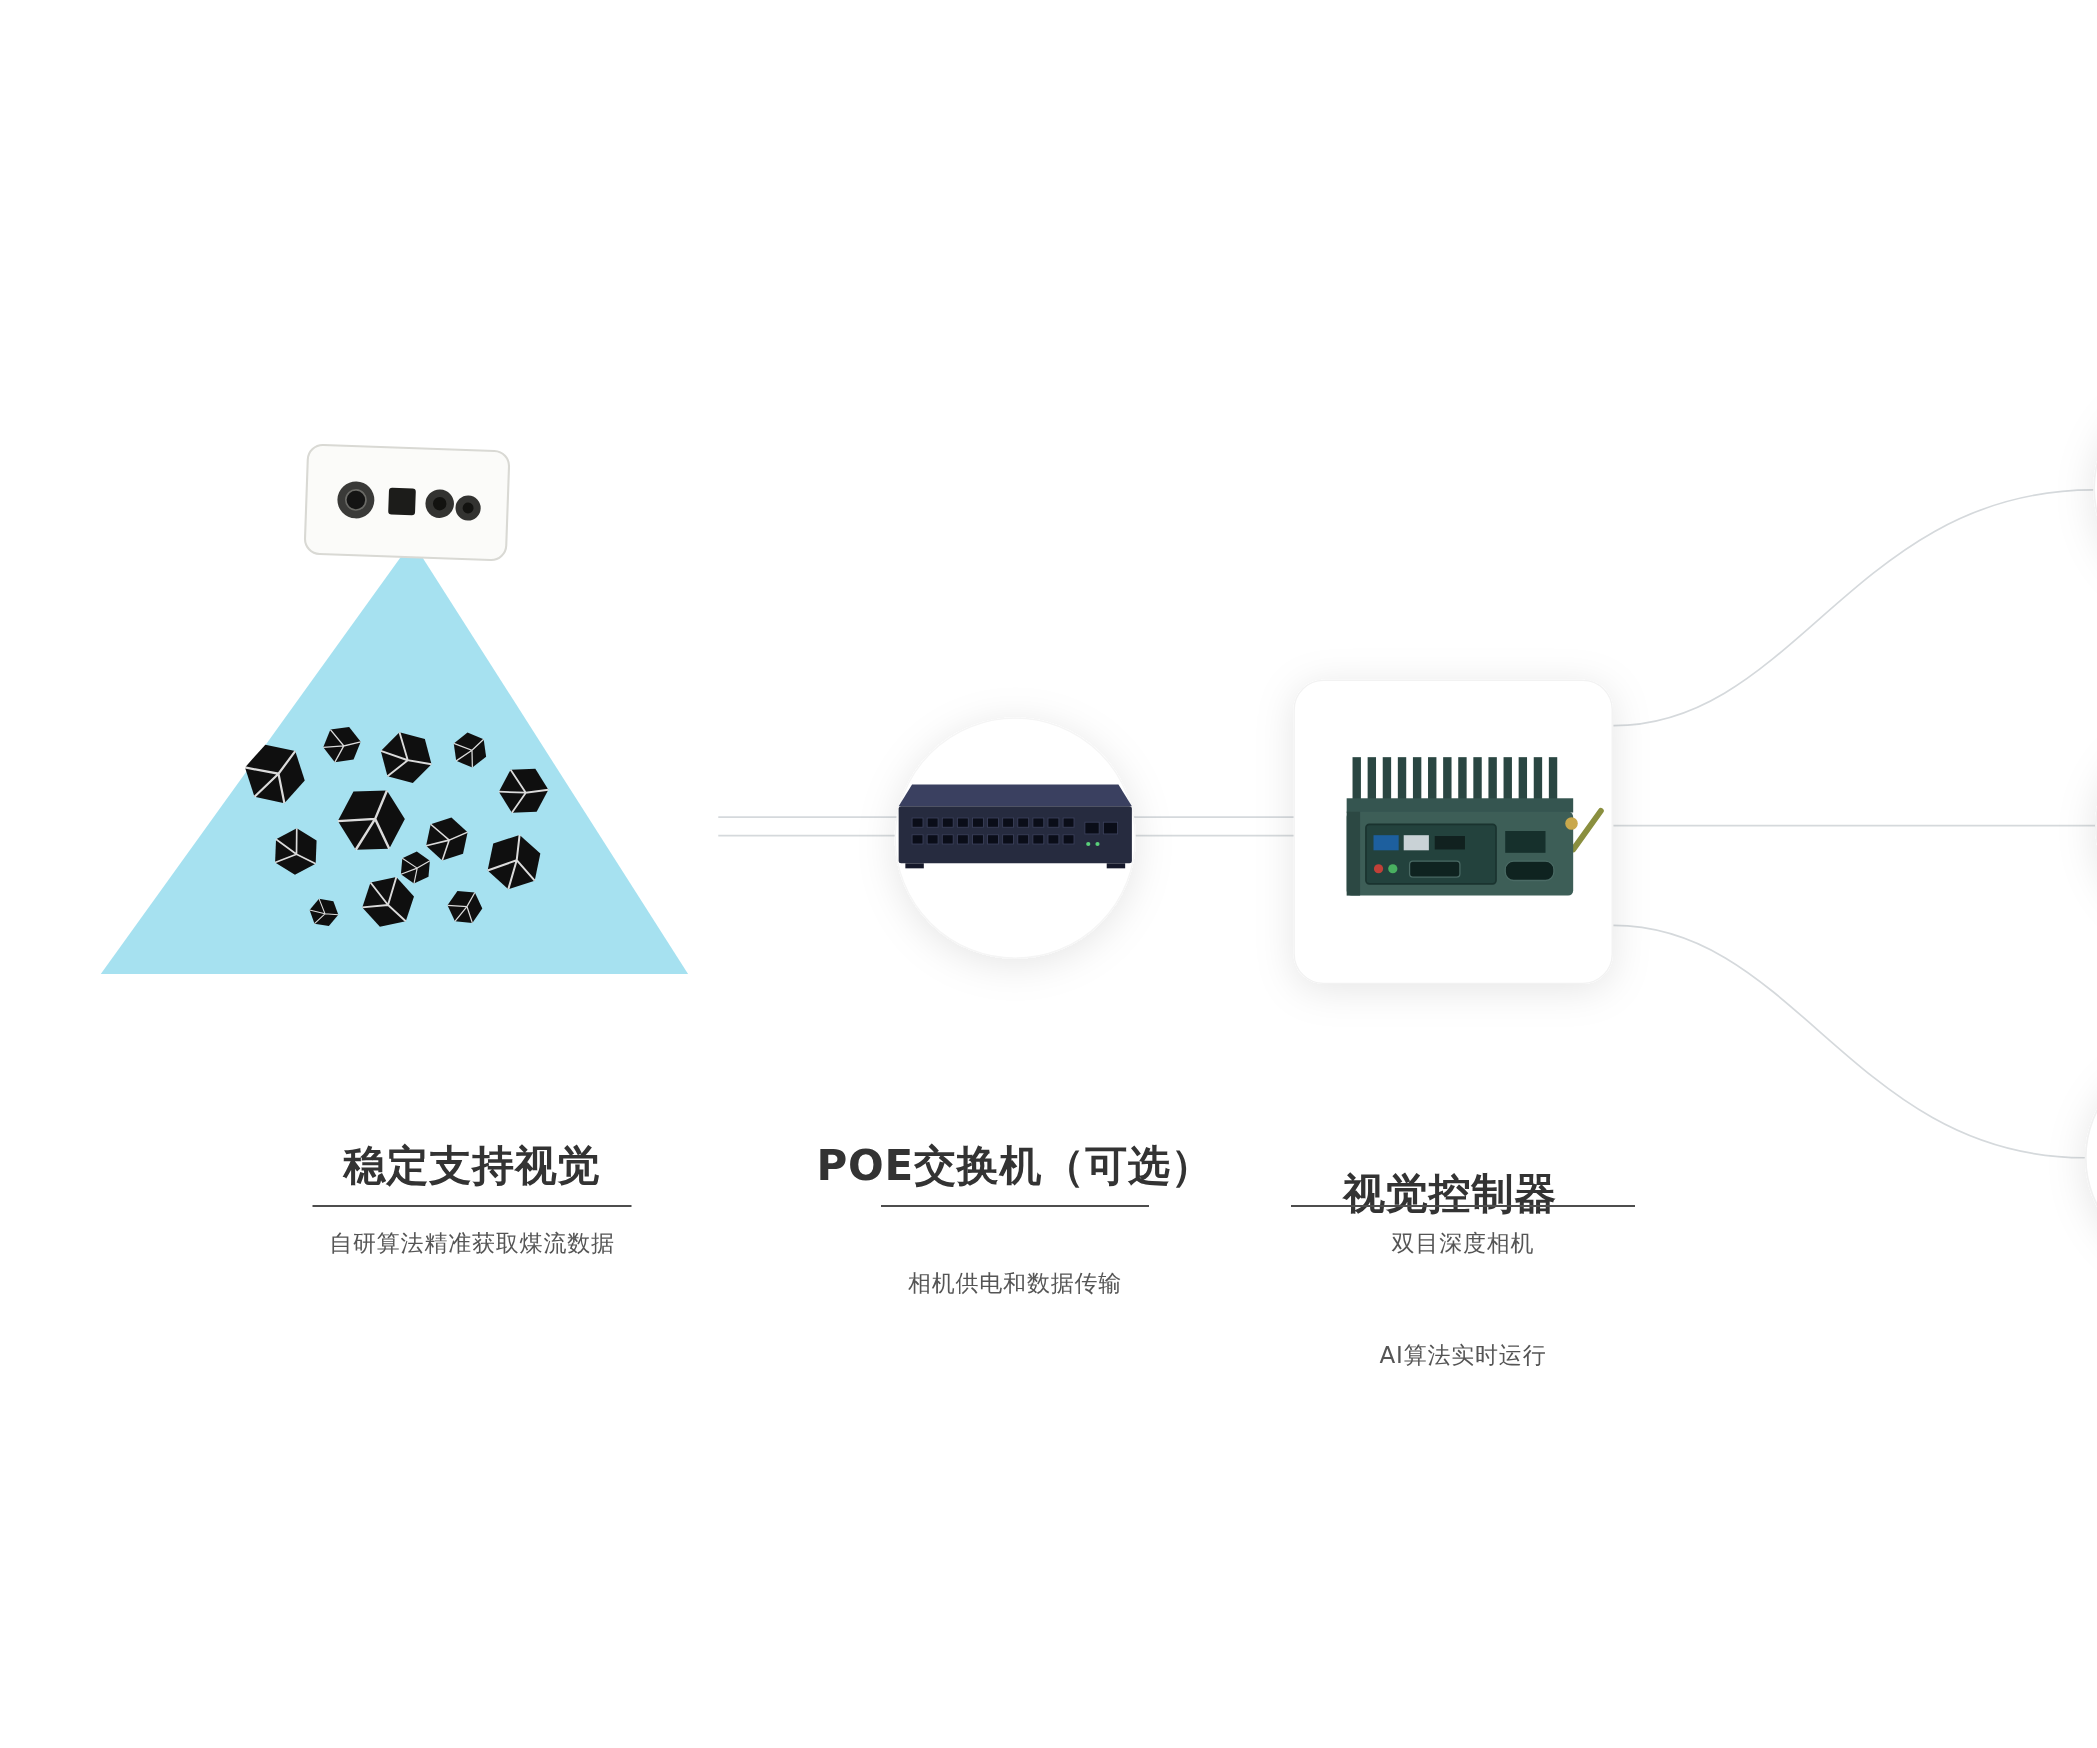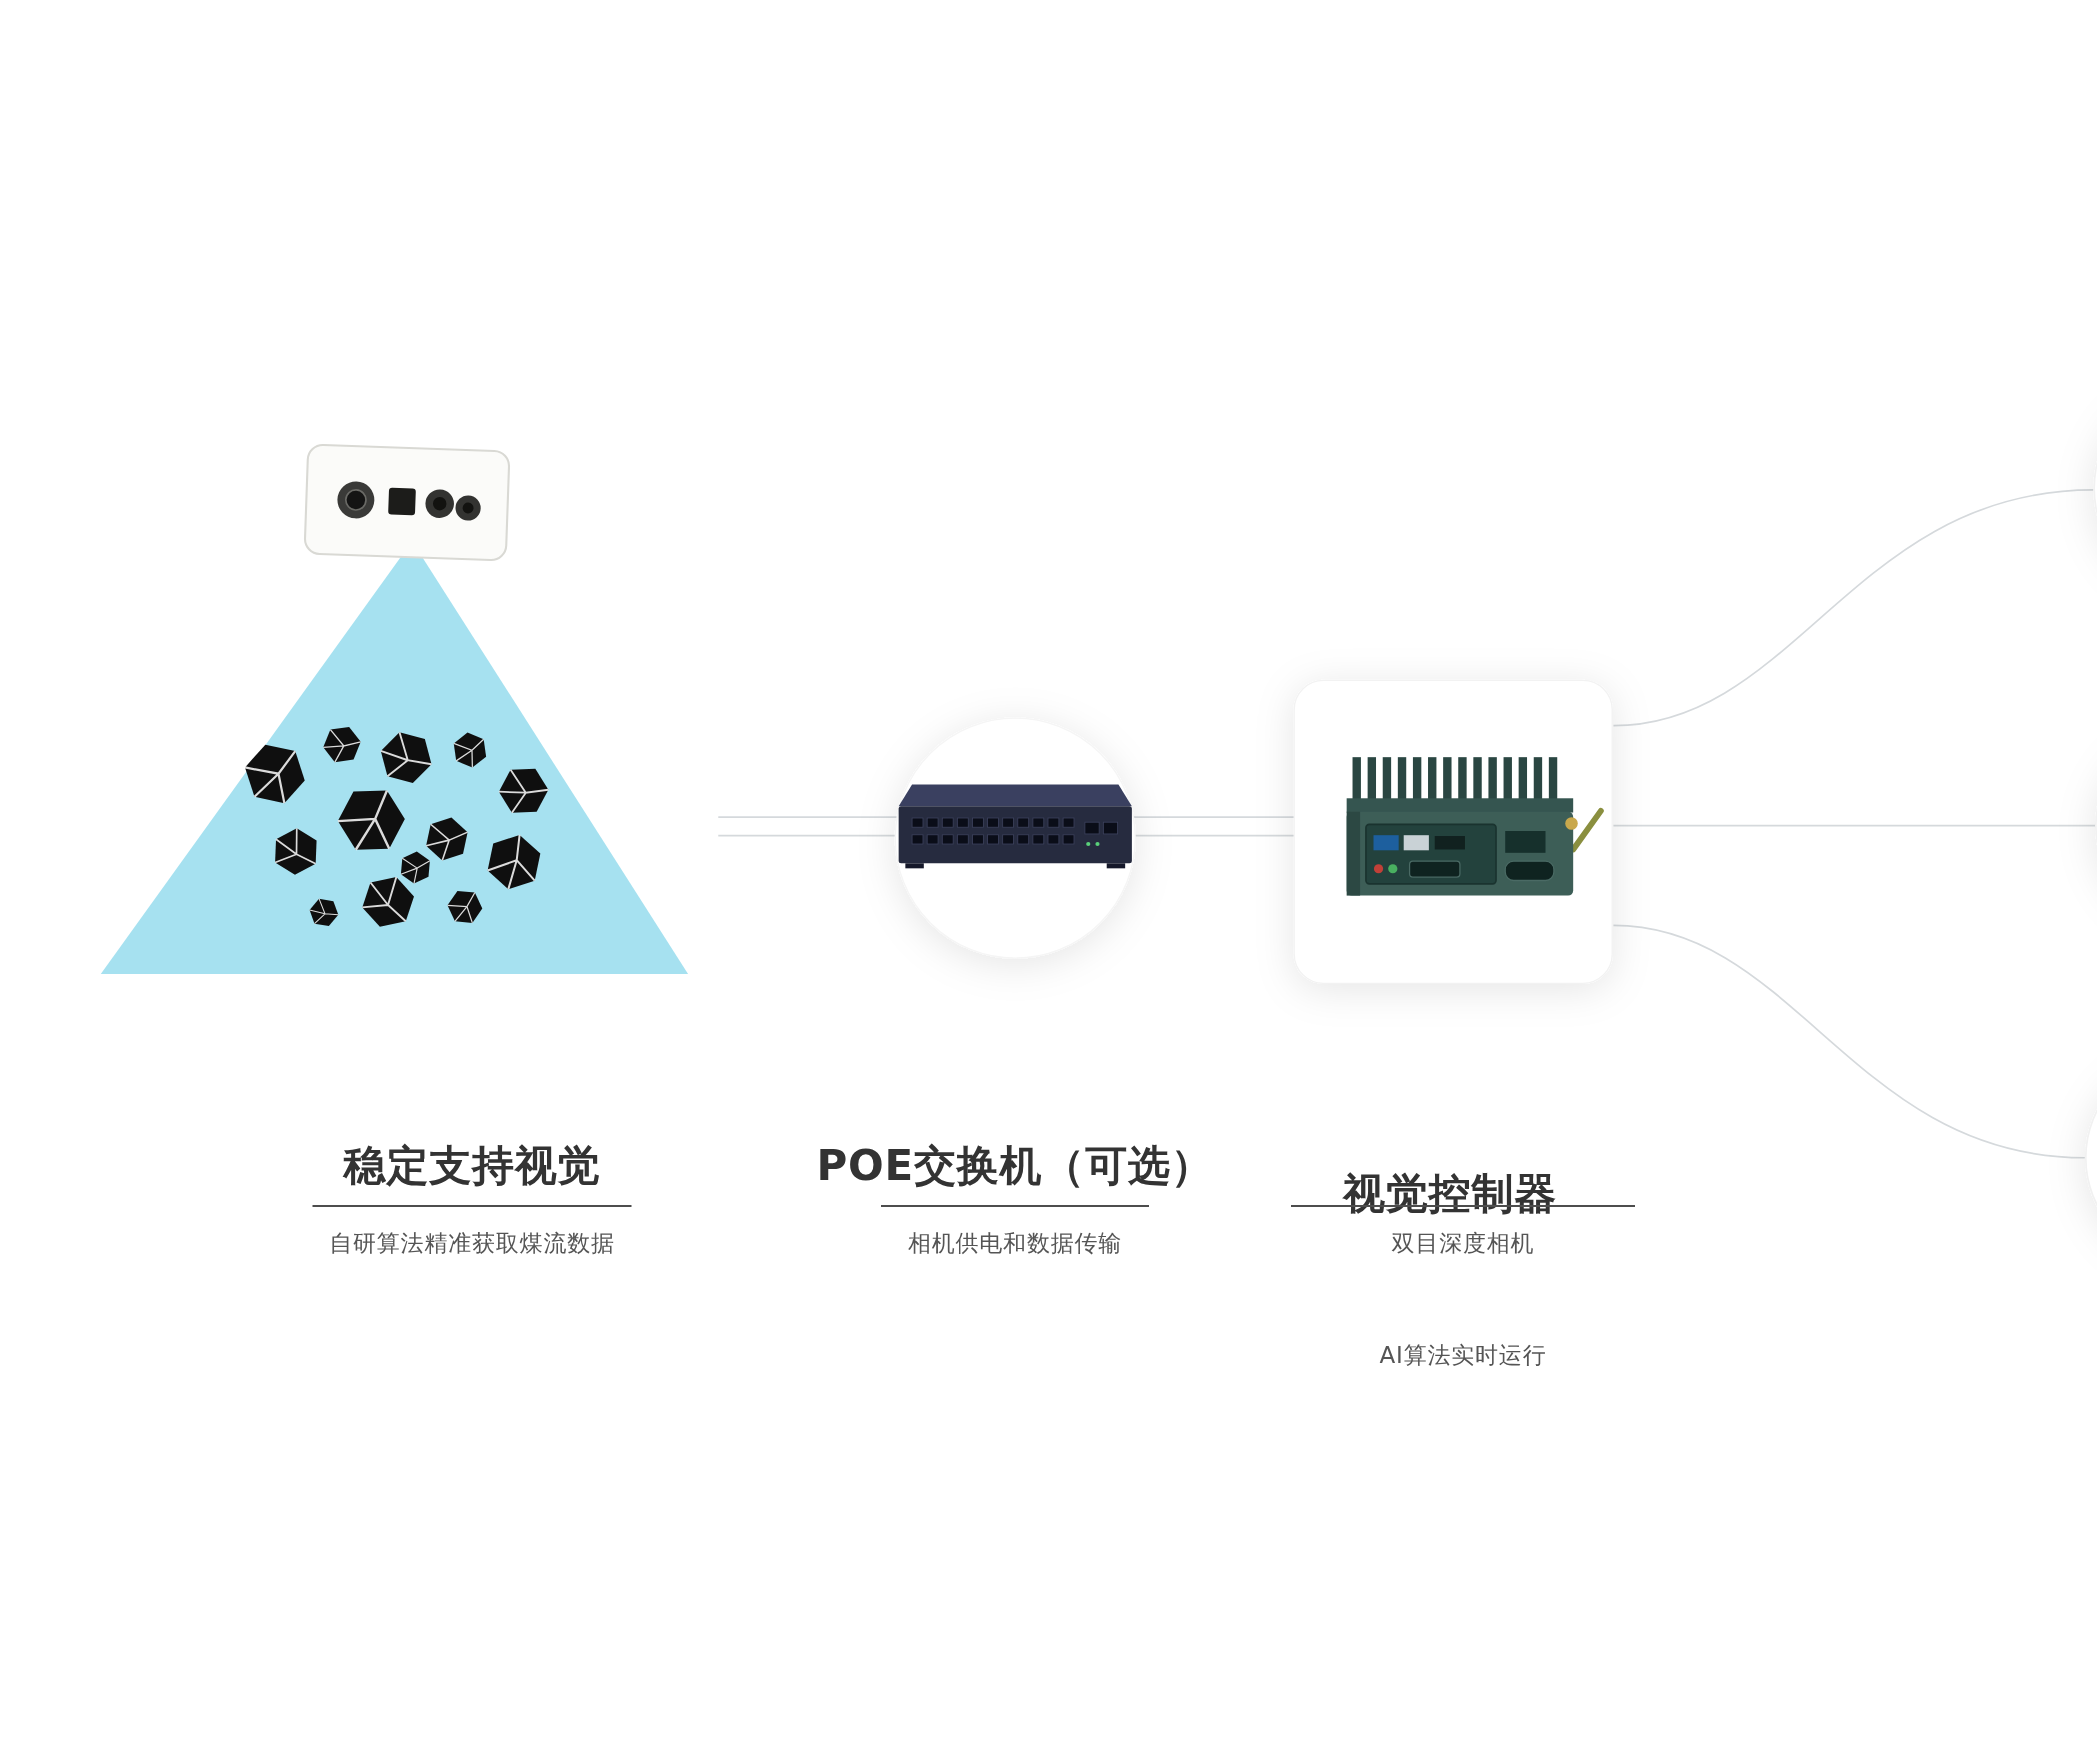--- a/index.html
+++ b/index.html
@@ -248,21 +248,21 @@
       </g>
     </g>
   </svg>
 
   <div class="label node-title" style="left:472px;top:1138px;">稳定支持视觉</div>
   <div class="node-divider" style="left:472px;top:1205px;width:319px;"></div>
   <div class="label node-subtitle" style="left:472px;top:1228px;">自研算法精准获取煤流数据</div>
 
   <div class="label node-title" style="left:1015px;top:1138px;">POE交换机（可选）</div>
   <div class="node-divider" style="left:1015px;top:1205px;width:268px;"></div>
-  <div class="label node-subtitle" style="left:1015px;top:1228px;">相机供电和数据传输</div>
+  <div class="label node-subtitle" style="left:1015px;top:1268px;">相机供电和数据传输</div>
 
   <div class="label node-title" style="left:1450px;top:1138px;margin-top:28px;">视觉控制器</div>
   <div class="node-divider" style="left:1463px;top:1205px;width:344px;"></div>
   <div class="label node-subtitle" style="left:1463px;top:1228px;">双目深度相机</div>
   <div class="label node-subtitle" style="left:1463px;top:1340px;">AI算法实时运行</div>
 
 </div>
 
 
 </body></html>

